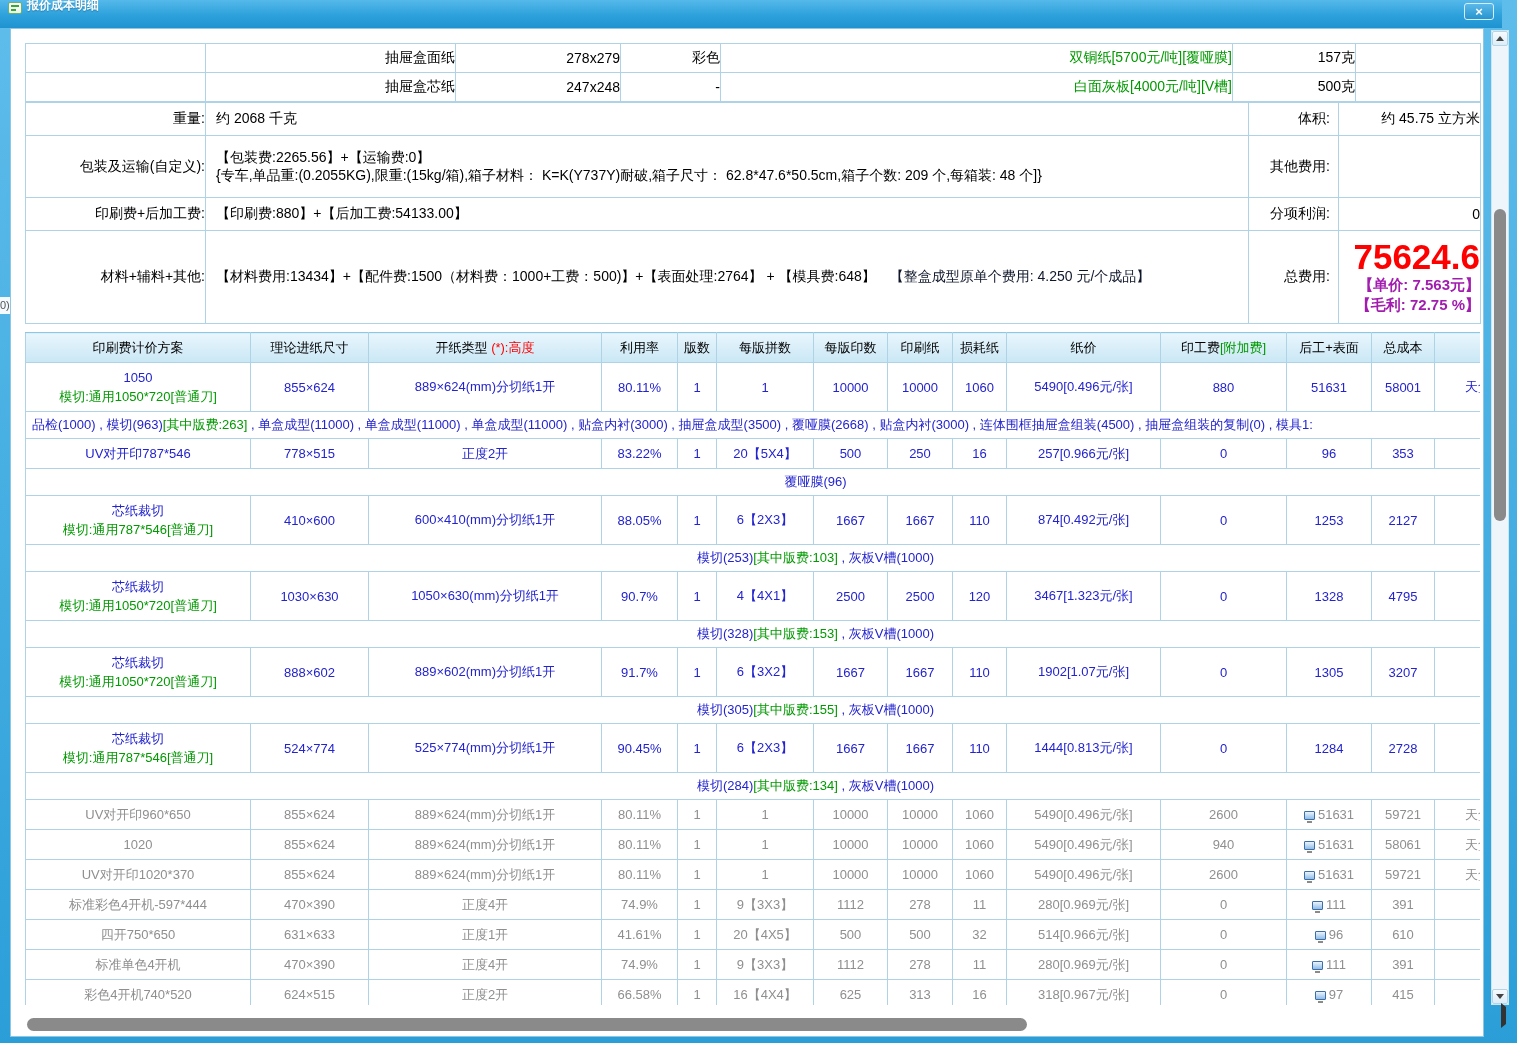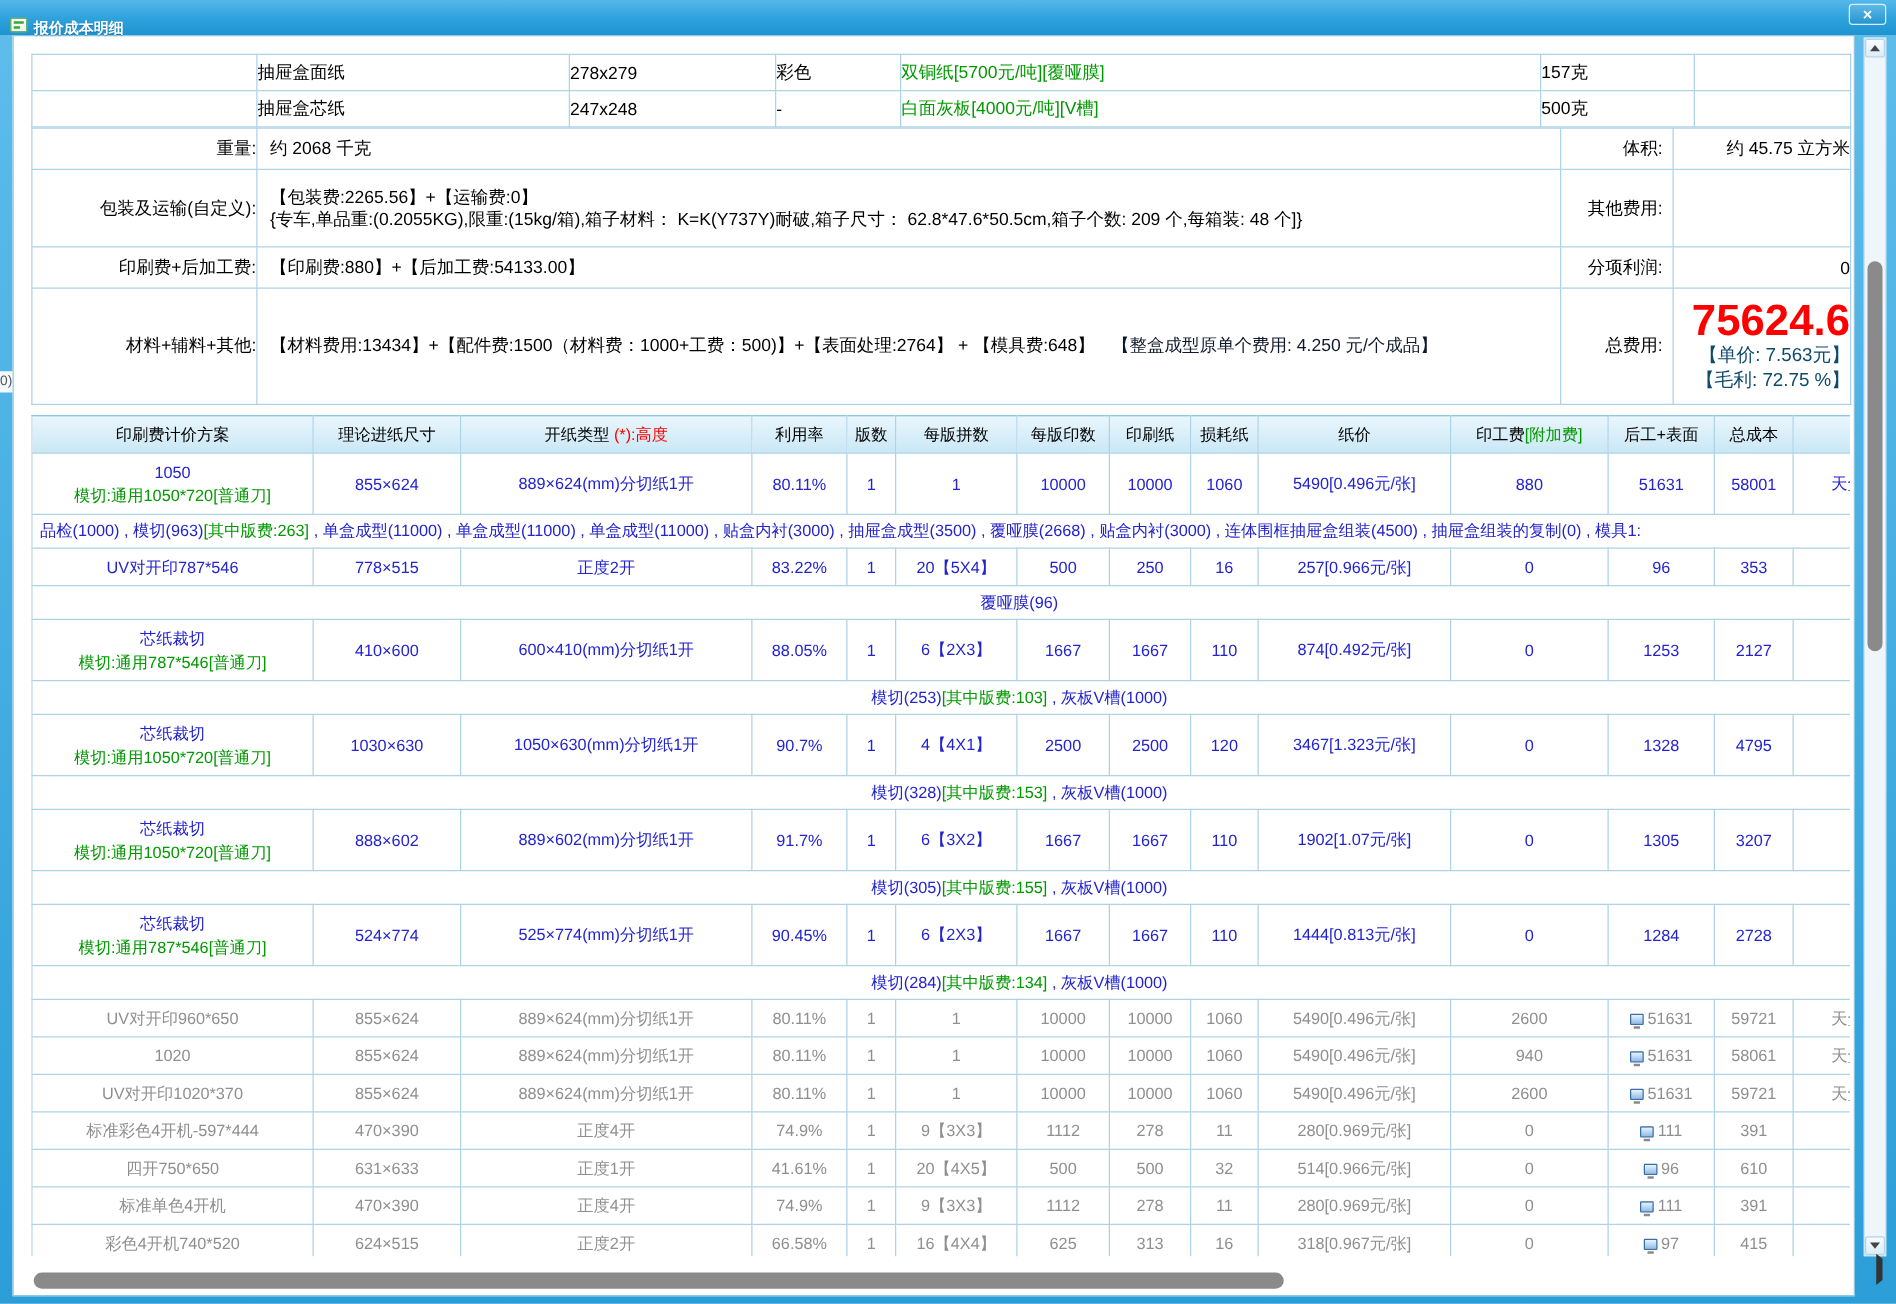--- a/index.html
+++ b/index.html
@@ -1,19 +1,19 @@
 <!DOCTYPE html>
 <html><head>
 <meta charset="utf-8">
 <style>
 *{box-sizing:border-box;margin:0;padding:0}
 html,body{width:1517px;height:1043px;overflow:hidden;font-family:"Liberation Sans","DejaVu Sans",sans-serif}
 .screen{position:absolute;inset:0;width:1517px;height:1043px;background:linear-gradient(#5fbdEB,#2b9ed8);overflow:hidden}
 
-.titlebar{position:absolute;top:0;left:0;right:0;height:22px;background:linear-gradient(#55b8ea 0%,#2da1db 55%,#1e93d0 100%);display:flex;align-items:flex-start;padding:14px 8px;z-index:40}
+.titlebar{position:absolute;top:0;left:0;right:15px;height:22px;background:linear-gradient(#55b8ea 0%,#2da1db 55%,#1e93d0 100%);display:flex;align-items:flex-end;padding:14px 8px;z-index:40}
 .dlg-icon{width:14px;height:12px;background:linear-gradient(#fdfdfd,#eaf6ea);border:1px solid #69b469;border-radius:2px;position:relative;flex:0 0 auto}
 .dlg-icon::before{content:"";position:absolute;left:2px;right:2px;top:2px;height:2px;background:#37a837}
 .dlg-icon::after{content:"";position:absolute;left:2px;right:5px;bottom:2px;height:2px;background:#37a837}
 .title{color:#fff;font-weight:bold;font-size:12px;margin-left:5px;text-shadow:0 1px 1px rgba(0,60,100,.4)}
 .close-btn{position:absolute;right:8px;top:3px;width:30px;height:17px;background:linear-gradient(#5cb9e8,#2795cf);border:1px solid #d6eefb;border-radius:3px;color:#fff;text-align:center;line-height:15px;font-weight:bold;font-size:13px;cursor:pointer}
 
 .bstrip{position:absolute;top:22px;left:10px;right:33px;height:20px;background:#d2e9f6;overflow:hidden;z-index:5}
 .bd-item{position:absolute;top:0;height:22px;line-height:24px;font-size:13px;color:#1b3a52;opacity:.5;white-space:nowrap}
 .bd-dark{opacity:.85;font-weight:bold;color:#222}
 .bd-cb{display:inline-block;width:13px;height:13px;border:1px solid #5a87a8;background:#fff;vertical-align:-2px;margin-right:4px;border-radius:2px;position:relative}
@@ -21,33 +21,33 @@
 .bd-cb.checked::after{content:"✔";position:absolute;left:1px;top:-6px;color:#fff;font-size:10px}
 .bd-box{position:absolute;top:2px;width:150px;height:17px;background:rgba(255,255,255,.75);border:1px solid #9bbdd4;border-radius:8px;font-size:12px;color:#5c7f99;text-align:center;line-height:15px;opacity:.85;white-space:nowrap}
 .bd-clip{position:absolute;left:735px;top:-7px;color:#009900;font-size:13px;opacity:.95;white-space:nowrap}
 .frag-left{position:absolute;left:0;top:297px;width:10px;height:17px;background:#f4fafd;color:#555;font-size:11px;line-height:16px;overflow:hidden;z-index:45}
 
 .panel{position:absolute;top:28px;left:10px;right:33px;bottom:6px;background:#fff;border:1px solid #8fc6e4;padding-left:14px;padding-top:14px;overflow:hidden;z-index:10}
 table{border-collapse:collapse;table-layout:fixed}
 td,th{border:1px solid #aed3e6;white-space:nowrap;overflow:hidden}
 
 .ptable{width:1455px}
-.ptable td{height:29px;font-size:14px;text-align:left;color:#000}
+.ptable td{height:29px;font-size:14px;text-align:right;color:#000}
 .ptable td.paper{color:#009900}
 
 .stable{width:1455px}
 .stable td{font-size:14px;color:#000;vertical-align:middle}
 .stable td.lab{text-align:right;}
 .stable td.cont{text-align:left;padding-left:10px}
 .stable td.rlab{text-align:right;padding-right:8px}
 .stable td.rval{text-align:right;padding-left:4px}
 .r-h33 td{height:33px}.r-h62 td{height:62px}.r-h93 td{height:93px}
 .orange{color:#0f172a}
 .total-big{font-size:35px;font-weight:bold;color:#ff0000;line-height:36px}
-.total-sub{font-size:15px;font-weight:normal;color:#0c4a6e;line-height:20px}
+.total-sub{font-size:15px;font-weight:bold;color:#a21caf;line-height:20px}
 .fwrap{display:flex;align-items:center;gap:3px}
 .finput{width:66px;height:21px;border:1px solid #777;font-size:13px;padding:1px 3px;font-family:inherit}
 .calc-btn{height:23px;padding:0 12px;border:1px solid #8a8a8a;border-radius:3px;background:linear-gradient(#fefefe,#dcdcdc);font-size:14px;font-family:inherit;cursor:pointer}
 
 .mviewport{width:1455px;height:673px;overflow:hidden;margin-top:8px;position:relative}
 .mtable{width:1580px}
 .mtable th{height:30px;background:linear-gradient(#e9f6fd,#c9e7f5);font-size:13px;font-weight:normal;color:#000;text-align:center;border-top:1px solid #8ec7e4}
 .hc-r{color:#ff0000}.hc-g{color:#009900}
 .mtable td{font-size:13px;text-align:center;padding:5px 2px}
 .scheme.blue td{color:#2323cf}

